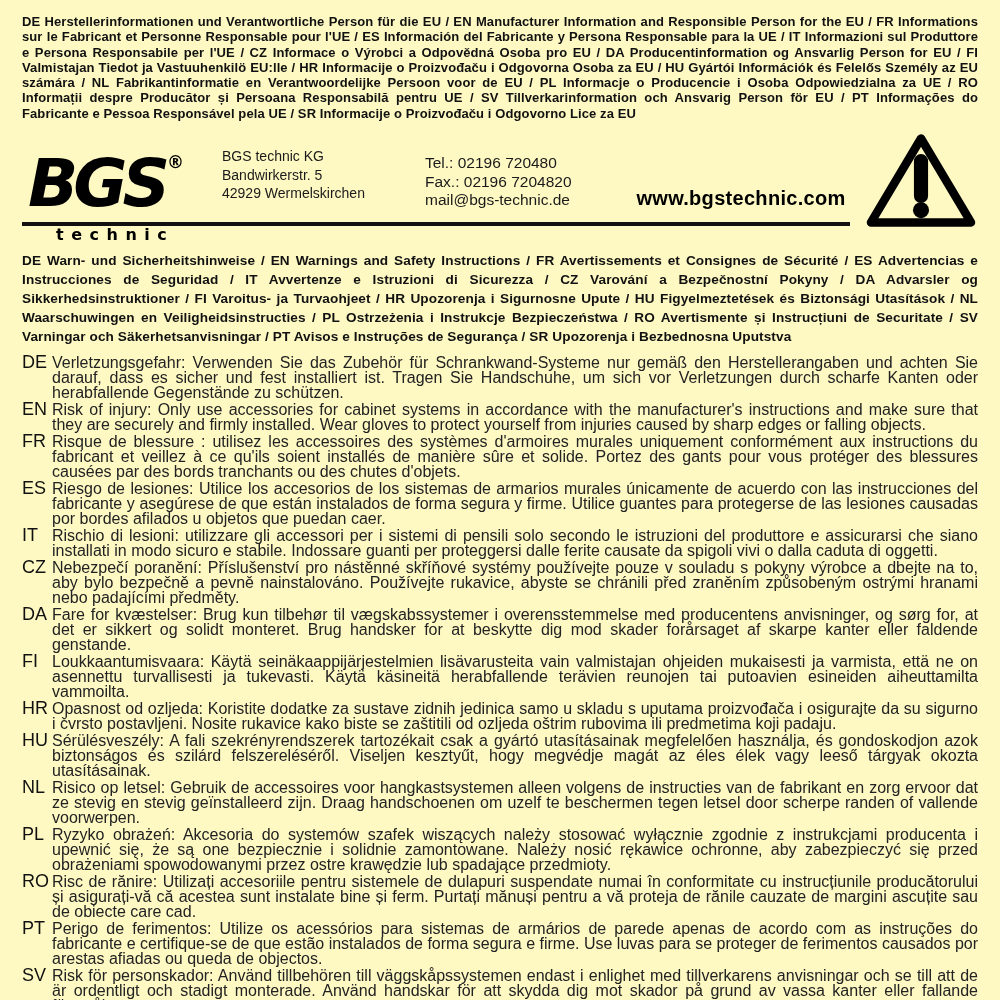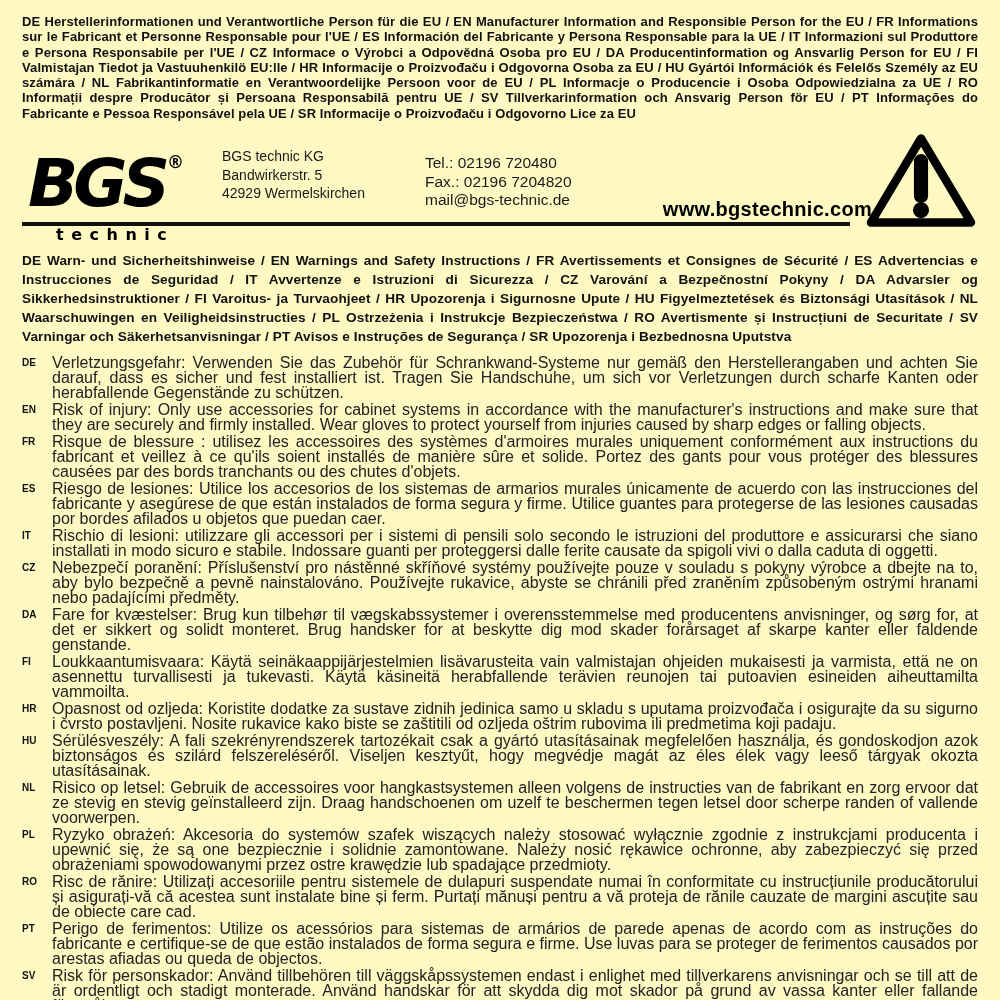--- a/index.html
+++ b/index.html
@@ -77,23 +77,23 @@
     position: absolute;
     left: 403px;
     top: 20px;
     font-size: 15.5px;
     line-height: 18.5px;
     color: #1a1a1a;
   }
   .website {
     position: absolute;
     left: 588px;
-    top: 64px;
+    top: 53px;
     width: 262px;
-    text-align: right;
+    text-align: center;
     font-size: 20px;
     font-weight: bold;
     letter-spacing: 0.3px;
     color: #000;
   }
   .warning-triangle {
     position: absolute;
     right: 0px;
     top: -4px;
     width: 114px;
@@ -119,22 +119,22 @@
   }
 
   
   .warnings { margin-top: 9px; }
   .warning-item {
     display: grid;
     grid-template-columns: 30px 1fr;
     margin-bottom: 2px;
   }
   .warning-code {
-    font-weight: bold;
-    font-size: 10px;
+    font-weight: normal;
+    font-size: 18px;
     line-height: 15.4px;
     color: #111;
   }
   .warning-text {
     font-size: 16px;
     line-height: 15px;
     text-align: justify;
     color: #222;
   }
 </style>

